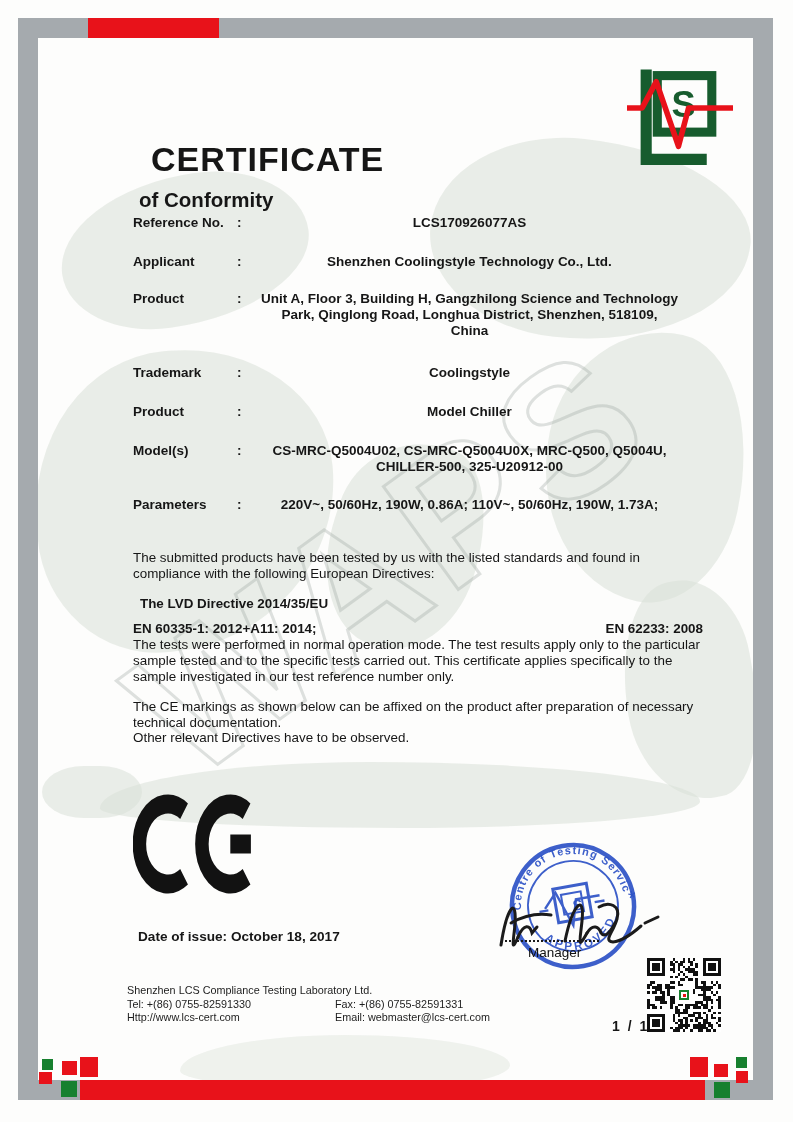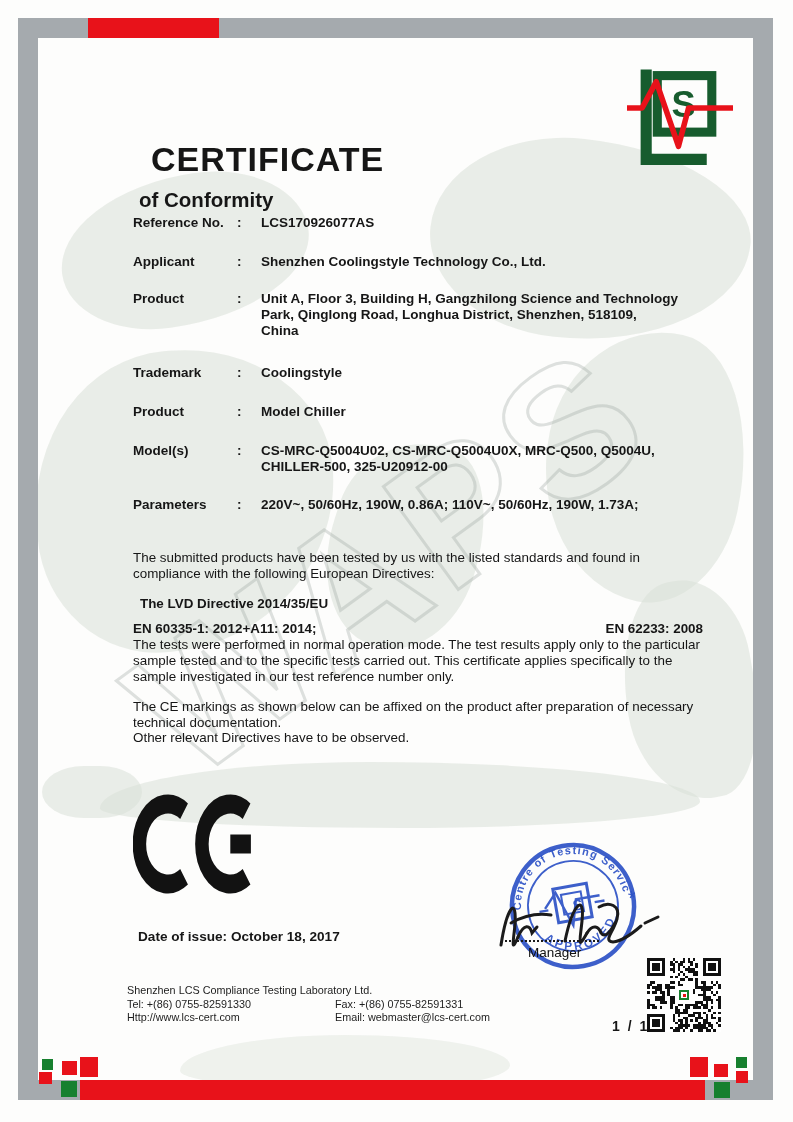--- a/index.html
+++ b/index.html
@@ -26,21 +26,21 @@
   
   .content{position:absolute;inset:0;z-index:3;}
   .title{position:absolute;left:139px;top:129px;}
   .title h1{margin:12px;font-size:34px;font-weight:bold;letter-spacing:1px;line-height:36px;}
   .title .sub{font-size:20.5px;font-weight:bold;line-height:22px;margin-top:1px;}
   .logo-svg{position:absolute;left:627px;top:66px;}
   .fields{position:absolute;left:133px;top:215px;width:545px;}
   .frow{display:flex;font-size:13.5px;font-weight:bold;line-height:16px;}
   .frow .lbl{width:104px;flex:none;}
   .frow .col{width:24px;flex:none;}
-  .frow .val{width:417px;}
+  .frow .val{width:417px;text-align:center;}
   .frow.nowrap .val{white-space:nowrap;}
   .mt1{margin-top:23px}.mt2{margin-top:21px}.mt3{margin-top:26px}
   .mt4{margin-top:23px}.mt5{margin-top:23px}.mt6{margin-top:22px}.mt7{margin-top:20px}
   .dc-icon{display:inline-block;width:17px;height:10px;position:relative;margin:0 1px -1px 3px;}
   .dc-icon::before{content:"";position:absolute;left:0;right:0;top:1px;height:3px;background:#161616;}
   .dc-icon::after{content:"";position:absolute;left:0;right:0;top:6.5px;height:3px;
      background:repeating-linear-gradient(90deg,#161616 0 3.6px,transparent 3.6px 6.2px);}
   .paras{position:absolute;left:133px;top:550px;width:578px;font-size:13.4px;line-height:15.6px;}
   .p{margin:0;}
   .p.b{font-weight:bold;margin-left:7px;}

